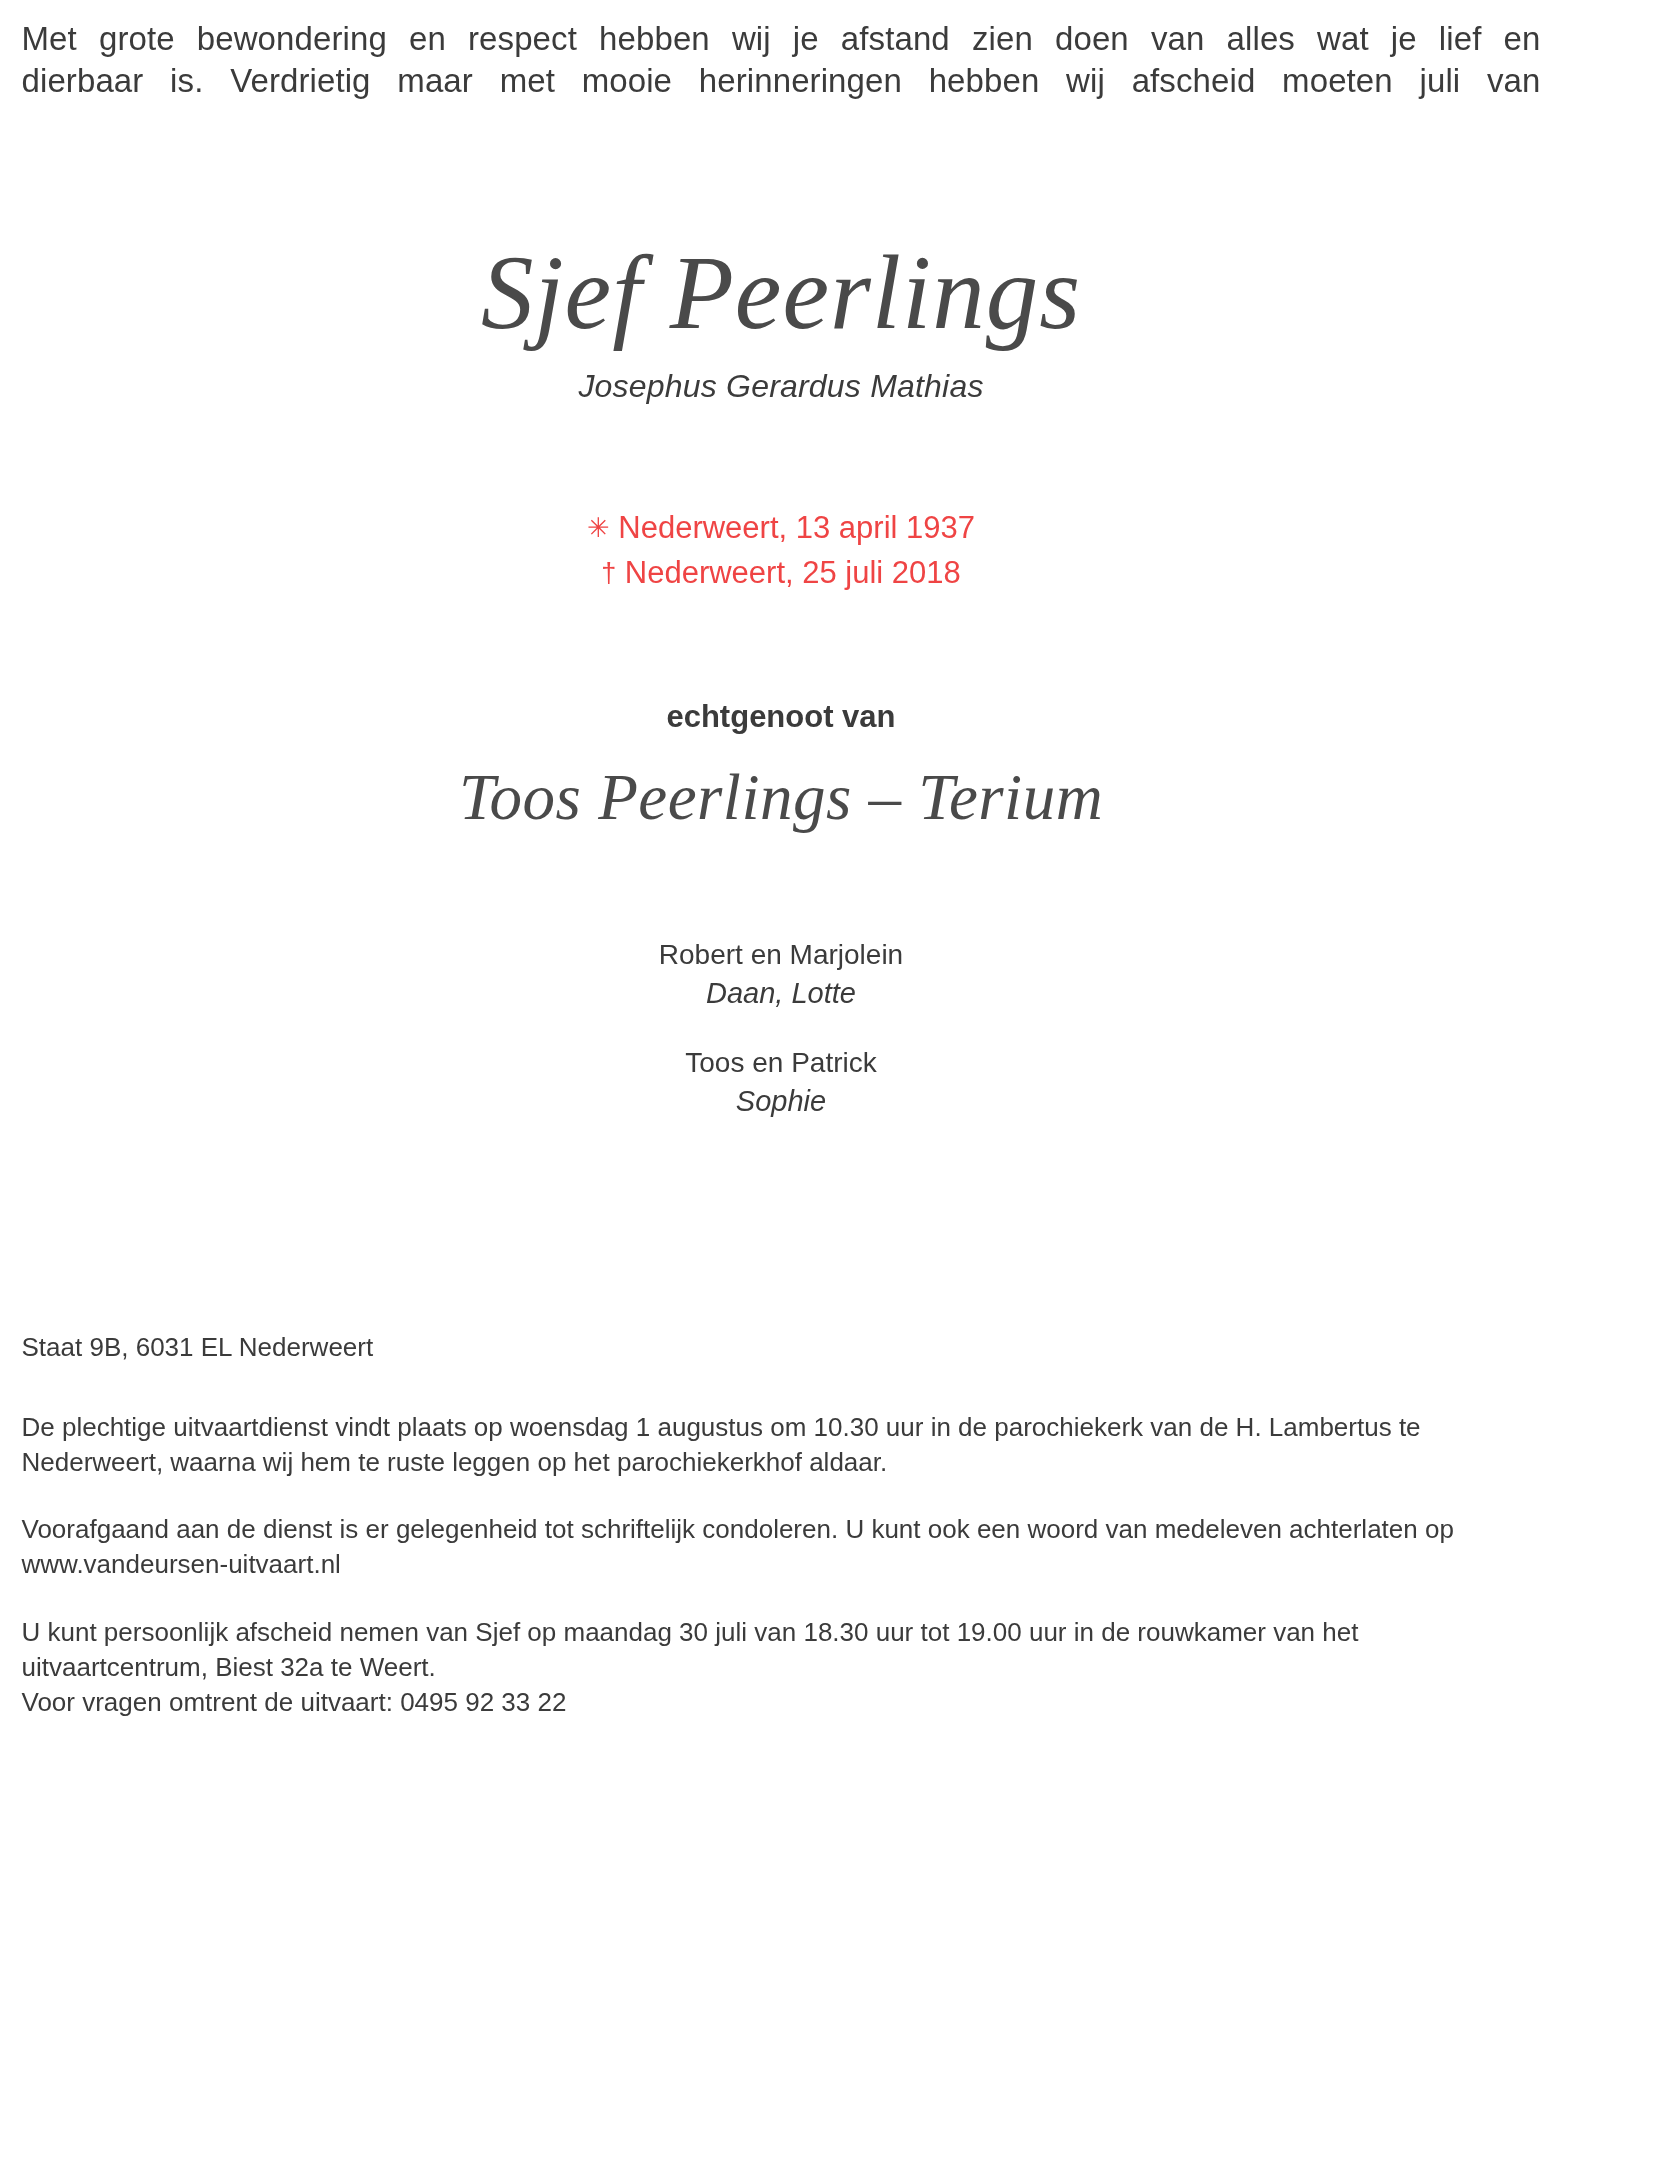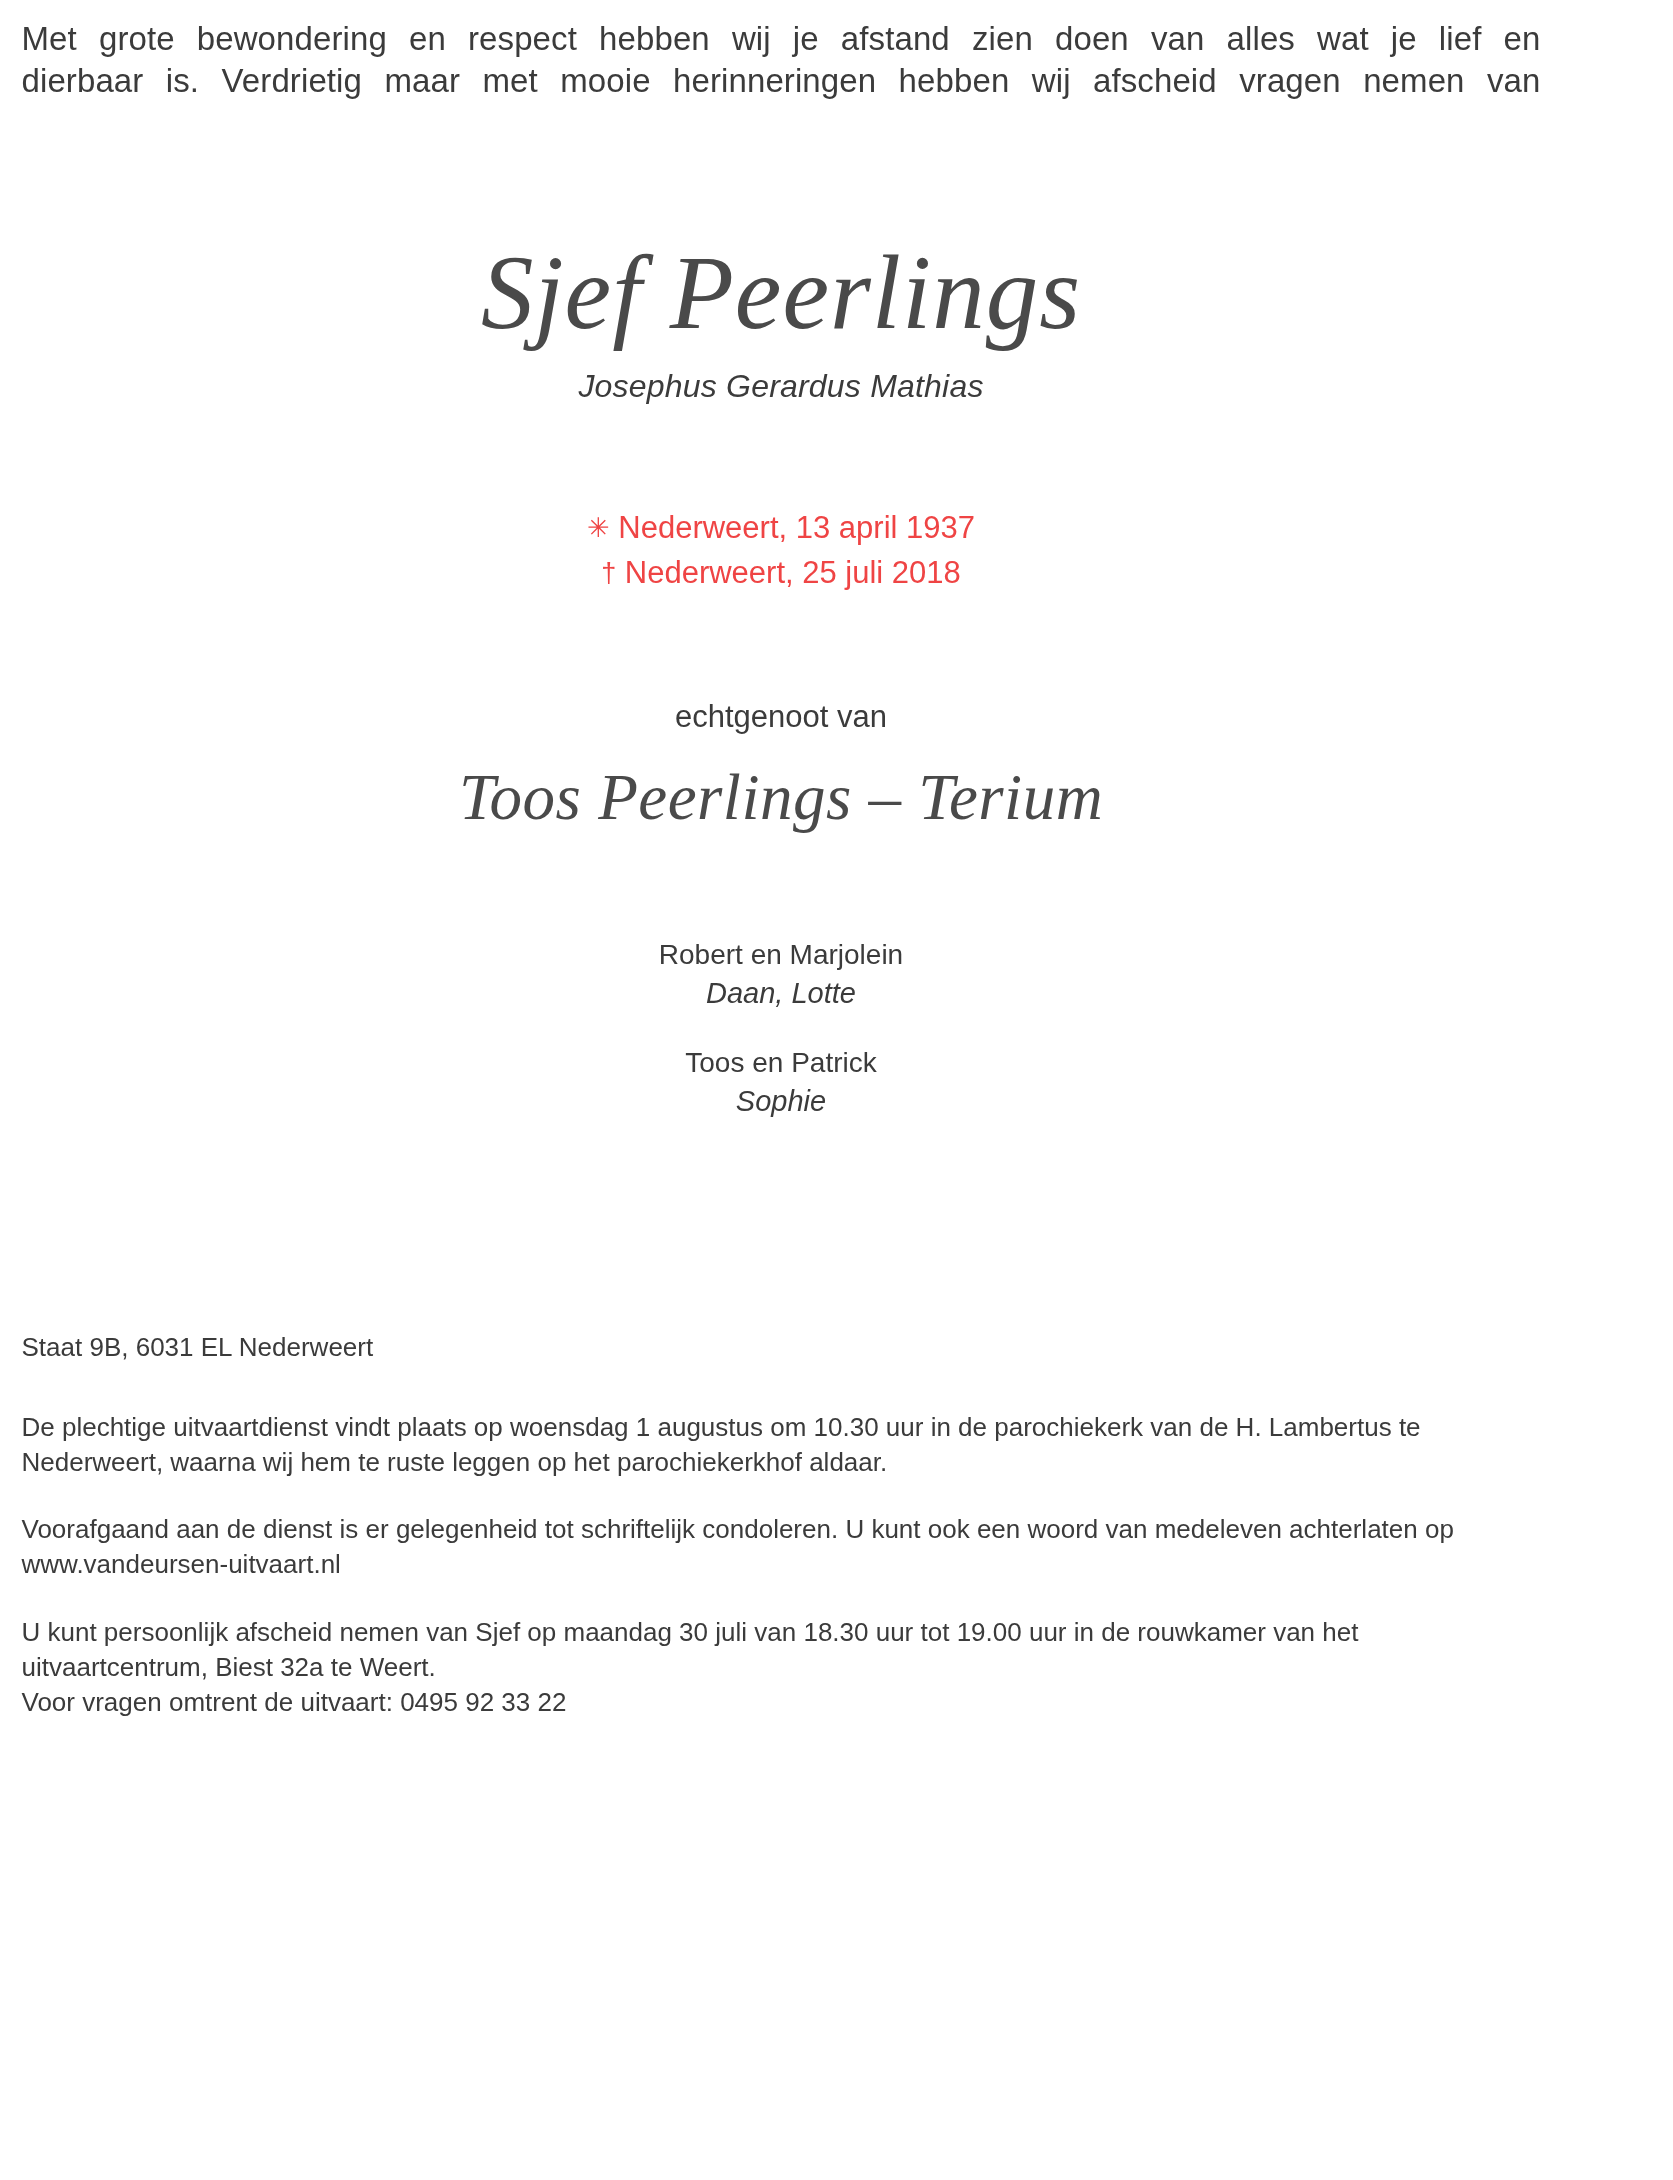--- a/index.html
+++ b/index.html
@@ -74,20 +74,21 @@
   }
   .dates .sym {
     font-size: 27px;
     vertical-align: 1px;
   }
 
   .spouse-label {
     margin-top: 103px;
     font-size: 31px;
     color: #3b3b3b;
+    font-weight: bold;
   }
 
   .spouse-name {
     font-family: "Liberation Serif", serif;
     font-style: italic;
     font-size: 65px;
     color: #4a4a4a;
     margin-top: 25px;
     letter-spacing: 0.5px;
   }
@@ -128,21 +129,21 @@
     margin-top: 51px;
   }
 </style>
 </head>
 <body>
 
 <div class="page">
 
   <div class="intro">
     <span class="line">Met grote bewondering en respect hebben wij je afstand zien doen van alles wat je lief en</span>
-    <span class="line last">dierbaar is. Verdrietig maar met mooie herinneringen hebben wij afscheid vragen nemen van</span>
+    <span class="line last">dierbaar is. Verdrietig maar met mooie herinneringen hebben wij afscheid moeten juli van</span>
   </div>
 
   <div class="center-block">
 
     <div class="name-main">Sjef Peerlings</div>
 
     <div class="name-full">Josephus Gerardus Mathias</div>
 
     <div class="dates">
       <div>

